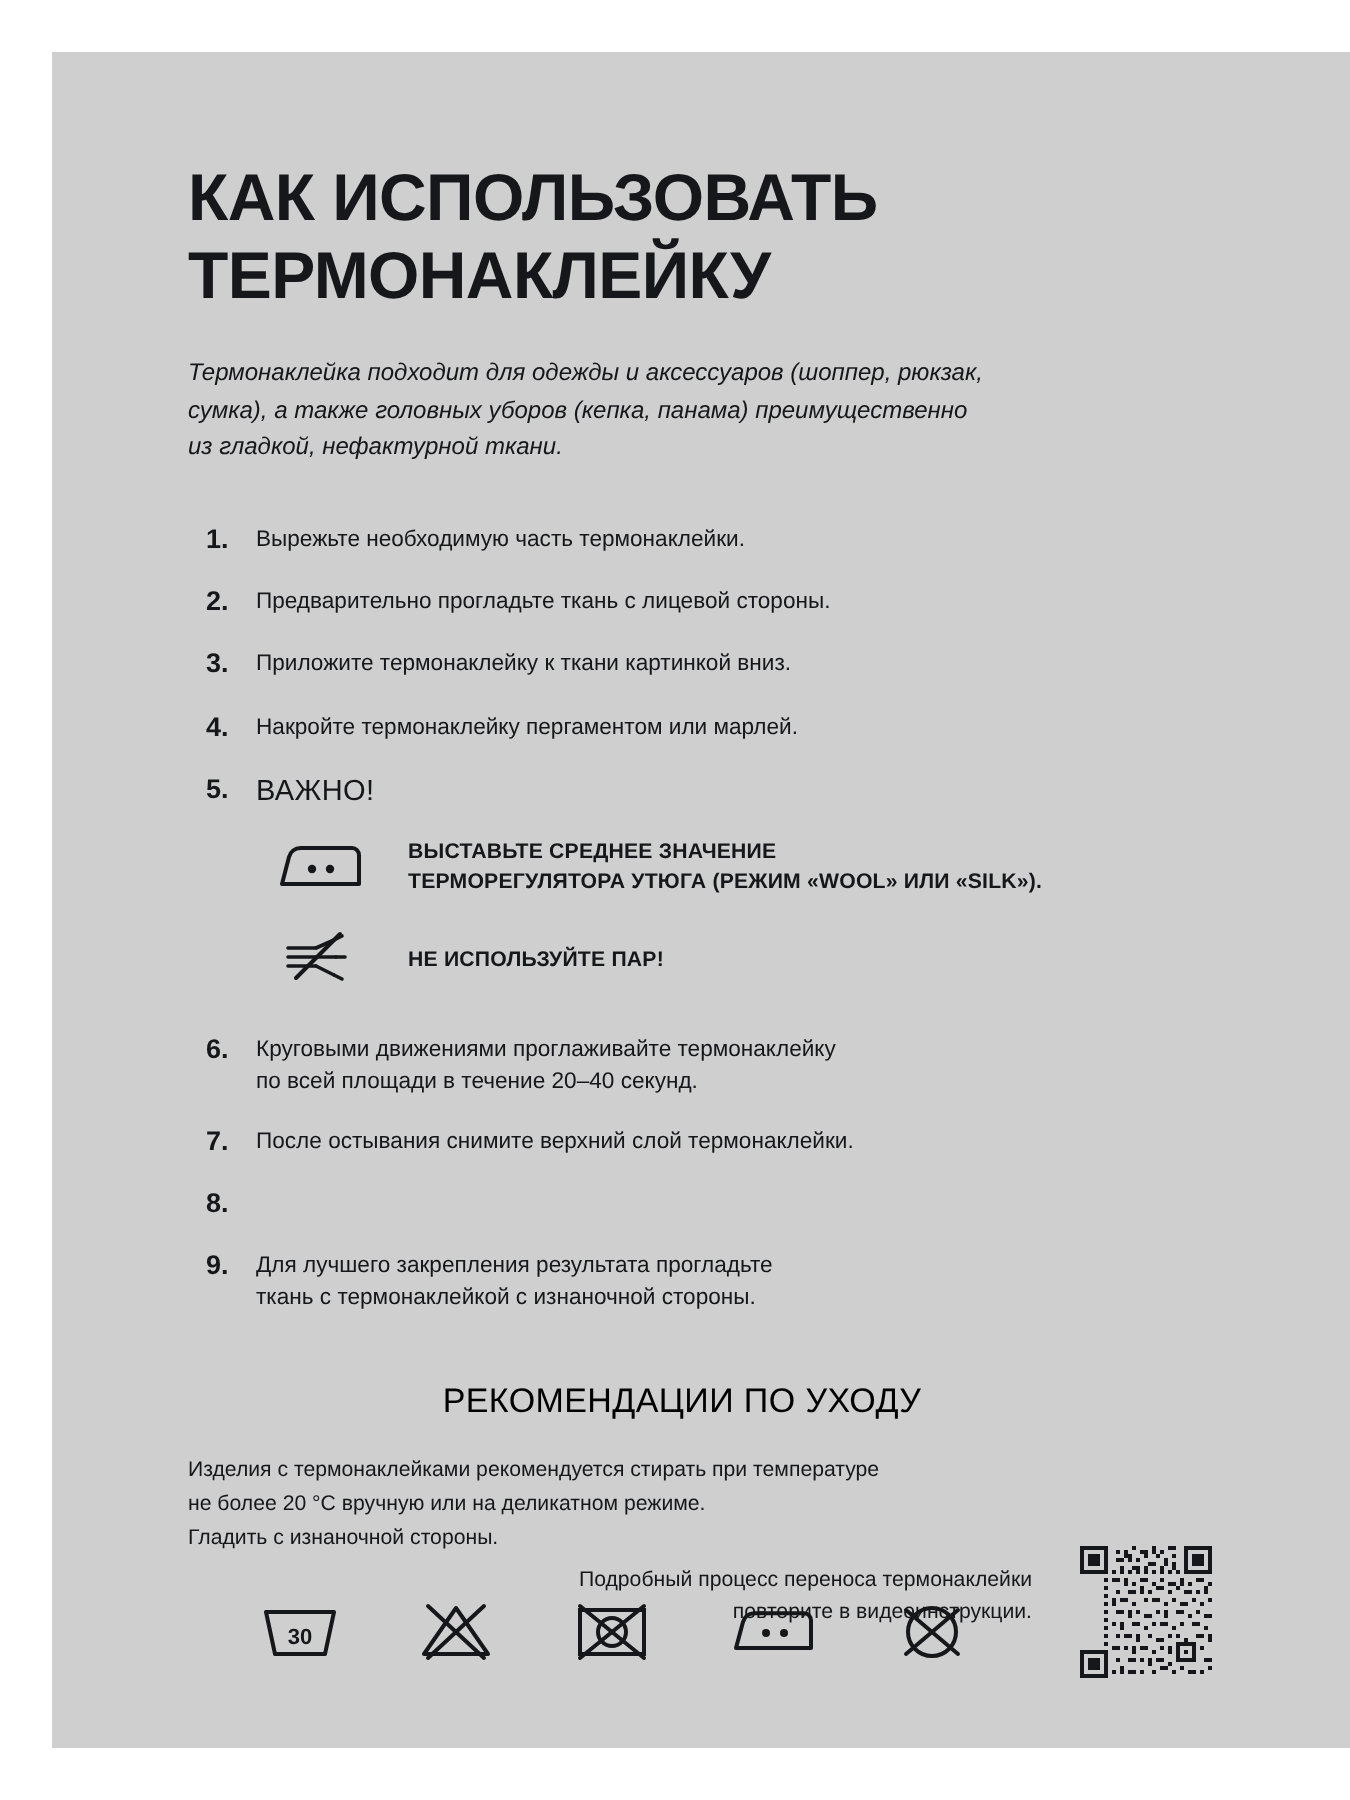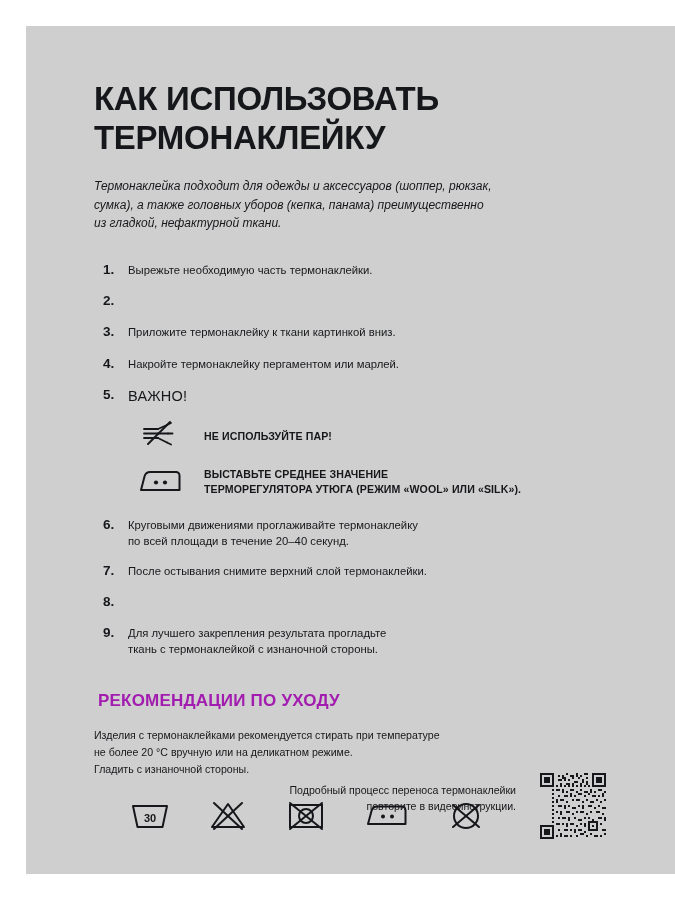--- a/index.html
+++ b/index.html
@@ -105,26 +105,27 @@
     font-weight: bold;
     font-size: 10.6px;
     line-height: 1.42;
     color: #16171a;
     white-space: pre-line;
     letter-spacing: 0.1px;
   }
 
   
   .care-title {
-    font-weight: bold;
+    font-weight: normal;
     font-size: 17px;
     letter-spacing: 0.2px;
-    color: #a21caf;
+    color: #000000;
     margin: 34px 0 16px 0;
     padding-left: 4px;
+    text-align: center;
   }
   .care-text {
     font-size: 10.6px;
     line-height: 1.6;
     color: #16171a;
     white-space: pre-line;
     margin-bottom: 22px;
   }
   .care-icons {
     display: flex;
@@ -169,36 +170,49 @@
 сумка), а также головных уборов (кепка, панама) преимущественно
 из гладкой, нефактурной ткани.</p>
 
     <ul class="steps">
       <li class="step">
         <span class="step-num">1.</span>
         <span class="step-text">Вырежьте необходимую часть термонаклейки.</span>
       </li>
       <li class="step">
         <span class="step-num">2.</span>
+        <span class="step-text">Предварительно прогладьте ткань с лицевой стороны.</span>
       </li>
       <li class="step">
         <span class="step-num">3.</span>
         <span class="step-text">Приложите термонаклейку к ткани картинкой вниз.</span>
       </li>
       <li class="step">
         <span class="step-num">4.</span>
         <span class="step-text">Накройте термонаклейку пергаментом или марлей.</span>
       </li>
       <li class="step">
         <span class="step-num">5.</span>
         <span class="step-text bold">ВАЖНО!</span>
       </li>
     </ul>
 
     <div class="important">
+
+      <div class="imp-row">
+        <div class="imp-icon icon">
+          <svg width="44" height="30" viewBox="0 0 44 30">
+            <path d="M3 23 L6.5 9.5 C7.2 6.8 9.4 5 12.3 5 L38 5 C40 5 41.5 6.6 41.5 8.6 L41.5 23 Z" fill="none" stroke="#16171a" stroke-width="2" stroke-linejoin="round"></path>
+            <circle cx="18" cy="15.5" r="2.1" fill="#16171a"></circle>
+            <circle cx="27" cy="15.5" r="2.1" fill="#16171a"></circle>
+          </svg>
+        </div>
+        <div class="imp-text">ВЫСТАВЬТЕ СРЕДНЕЕ ЗНАЧЕНИЕ
+ТЕРМОРЕГУЛЯТОРА УТЮГА (РЕЖИМ «WOOL» ИЛИ «SILK»).</div>
+      </div>
 
       <div class="imp-row">
         <div class="imp-icon icon">
           <svg width="44" height="34" viewBox="0 0 44 34">
             <g stroke="#16171a" stroke-width="1.8" fill="none" stroke-linecap="round">
               <path d="M6 10 L20 10"></path>
               <path d="M6 14.5 L20 14.5"></path>
               <path d="M6 19 L20 19"></path>
               <path d="M20 10 L29 6"></path>
               <path d="M20 14.5 L30 14.5"></path>
@@ -206,32 +220,20 @@
               <path d="M29 6 L33 4"></path>
               <path d="M30 14.5 L34.5 14.5"></path>
               <path d="M29 23.5 L33 25.5"></path>
             </g>
             <g stroke="#16171a" stroke-width="2" stroke-linecap="round">
               <path d="M10 25 L32 3"></path>
             </g>
           </svg>
         </div>
         <div class="imp-text">НЕ ИСПОЛЬЗУЙТЕ ПАР!</div>
-      </div>
-
-      <div class="imp-row">
-        <div class="imp-icon icon">
-          <svg width="44" height="30" viewBox="0 0 44 30">
-            <path d="M3 23 L6.5 9.5 C7.2 6.8 9.4 5 12.3 5 L38 5 C40 5 41.5 6.6 41.5 8.6 L41.5 23 Z" fill="none" stroke="#16171a" stroke-width="2" stroke-linejoin="round"></path>
-            <circle cx="18" cy="15.5" r="2.1" fill="#16171a"></circle>
-            <circle cx="27" cy="15.5" r="2.1" fill="#16171a"></circle>
-          </svg>
-        </div>
-        <div class="imp-text">ВЫСТАВЬТЕ СРЕДНЕЕ ЗНАЧЕНИЕ
-ТЕРМОРЕГУЛЯТОРА УТЮГА (РЕЖИМ «WOOL» ИЛИ «SILK»).</div>
       </div>
 
     </div>
 
     <ul class="steps">
       <li class="step">
         <span class="step-num">6.</span>
         <span class="step-text">Круговыми движениями проглаживайте термонаклейку
 по всей площади в течение 20–40 секунд.</span>
       </li>

